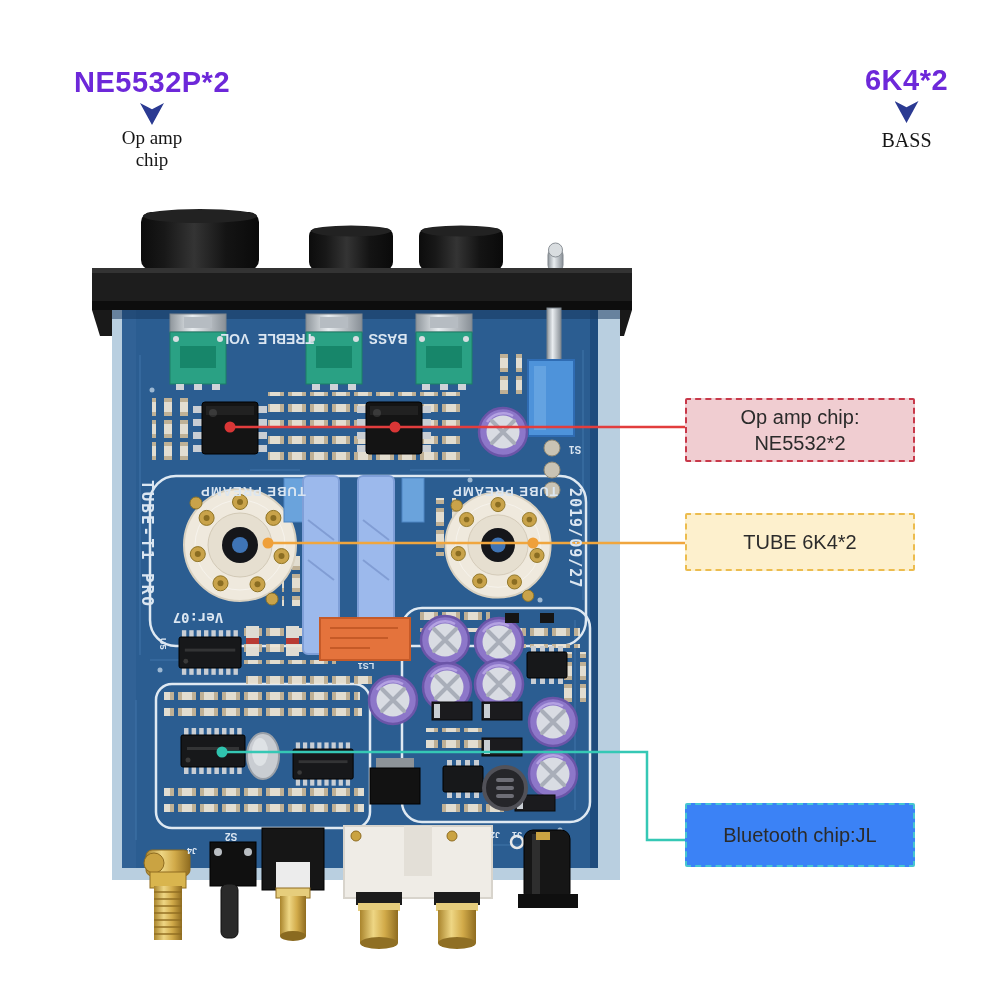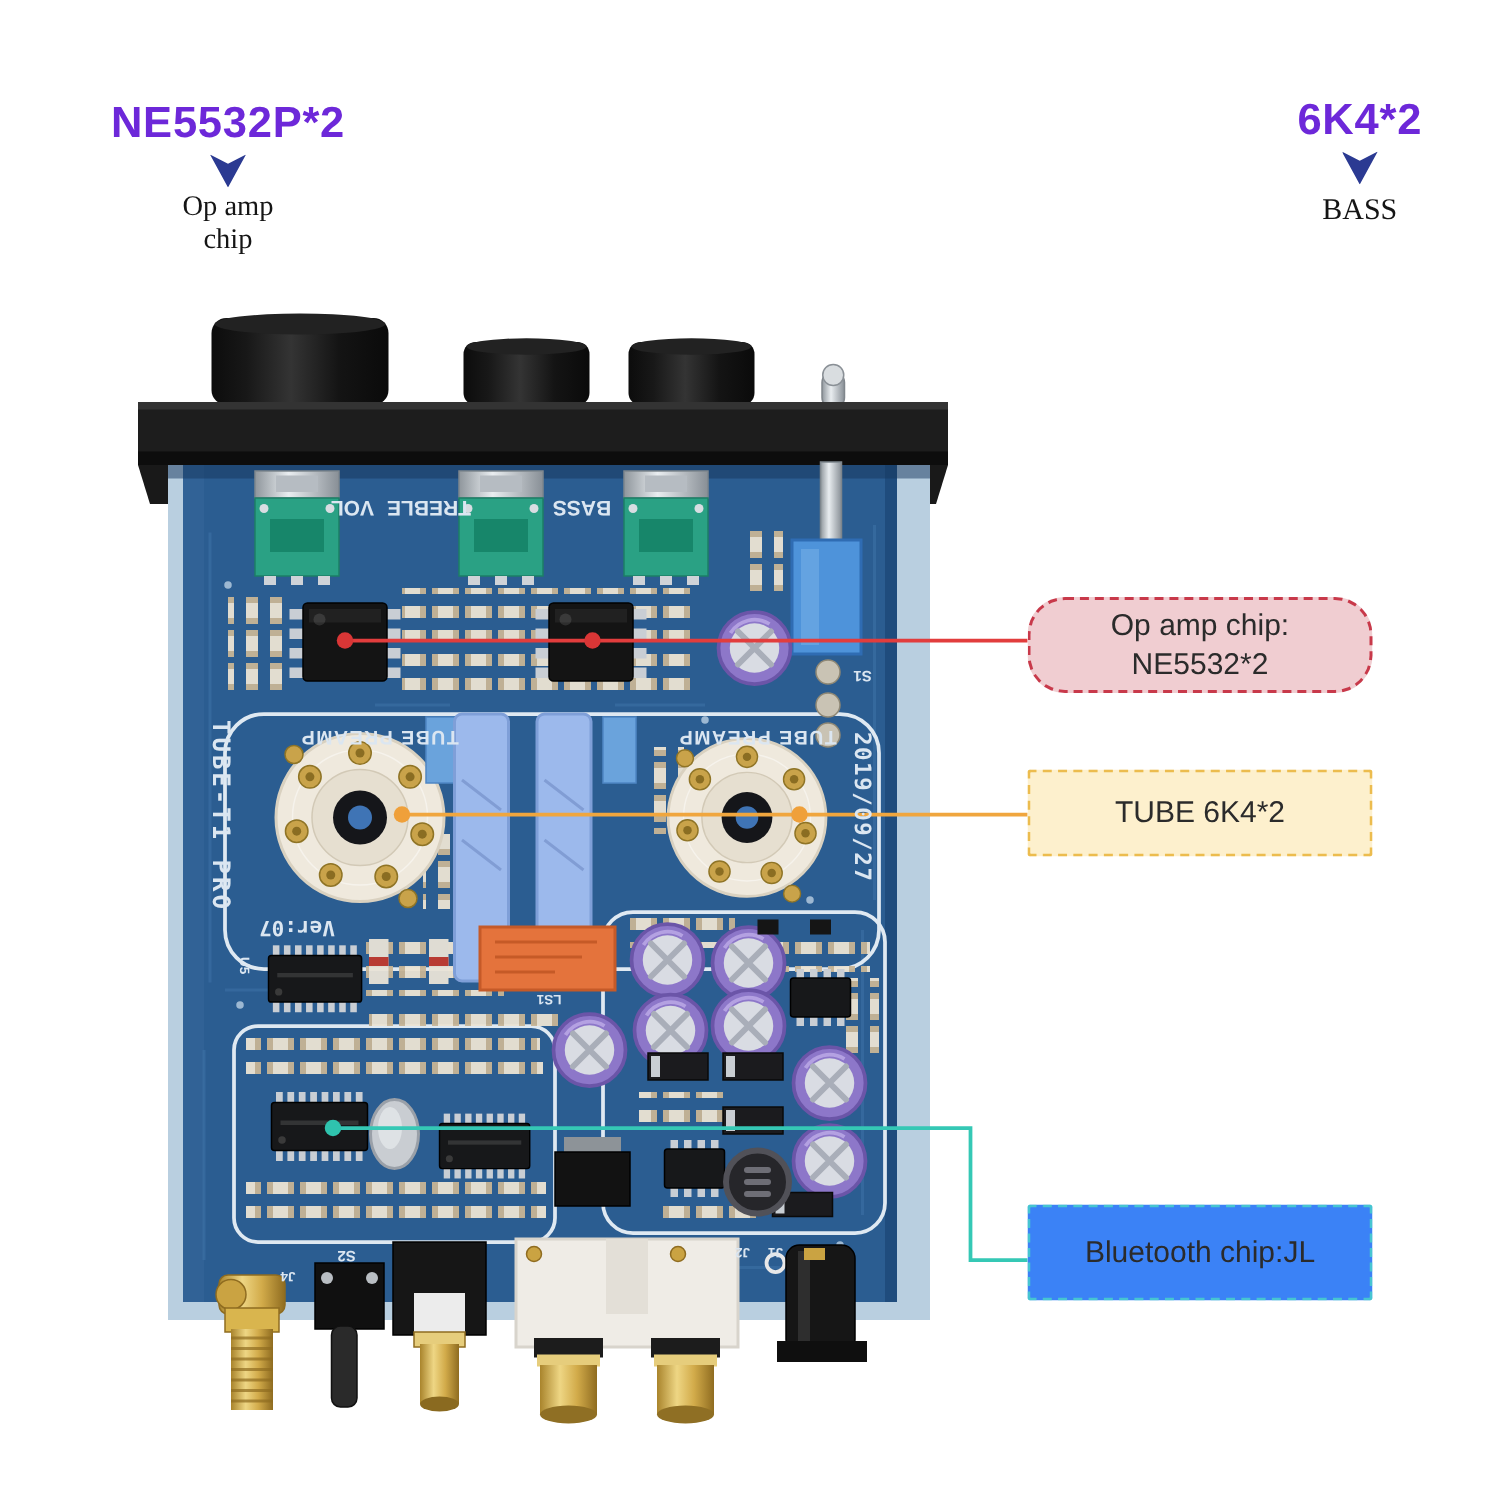--- a/index.html
+++ b/index.html
@@ -383,21 +383,21 @@
   <span class="ss vert mono" style="left:566px;top:488px;font-size:15px;letter-spacing:1px;">2019/09/27</span>
   <span class="ss flip mono" style="left:166px;top:610px;width:64px;font-size:14px;">Ver:07</span>
   <span class="ss flip" style="left:560px;top:444px;width:30px;font-size:10px;">S1</span>
   <span class="ss flip" style="left:350px;top:661px;width:32px;font-size:9px;">LS1</span>
   <span class="ss vert" style="left:158px;top:638px;font-size:9px;">U5</span>
   <span class="ss flip" style="left:216px;top:831px;width:30px;font-size:10px;">S2</span>
   <span class="ss flip" style="left:180px;top:846px;width:24px;font-size:9px;">J4</span>
   <span class="ss flip" style="left:484px;top:830px;width:22px;font-size:9px;">J2</span>
   <span class="ss flip" style="left:506px;top:830px;width:22px;font-size:9px;">J1</span>
 
-  <div class="callout pink" style="left:685px;top:398px;border-radius:25px;">
+  <div class="callout pink" style="left:685px;top:398px;">
     <div>Op amp chip:</div>
     <div>NE5532*2</div>
   </div>
   <div class="callout yellow" style="left:685px;top:513px;">
     <div>TUBE 6K4*2</div>
   </div>
   <div class="callout cyan" style="left:685px;top:803px;">
     <div>Bluetooth chip:JL</div>
   </div>
 

